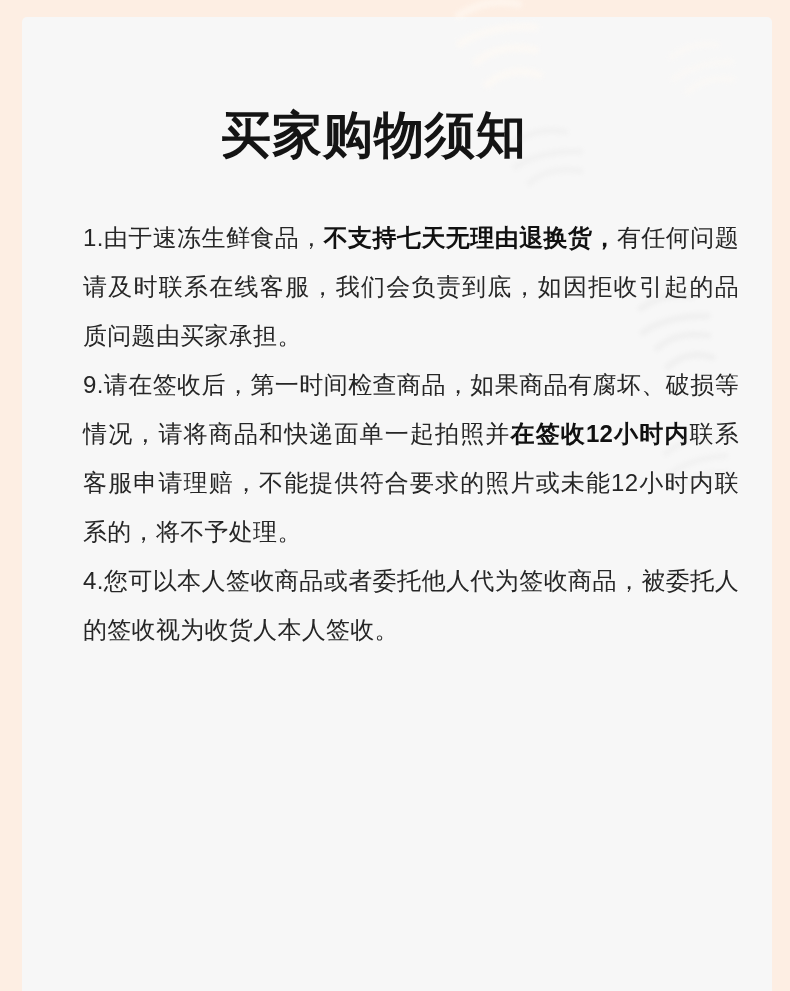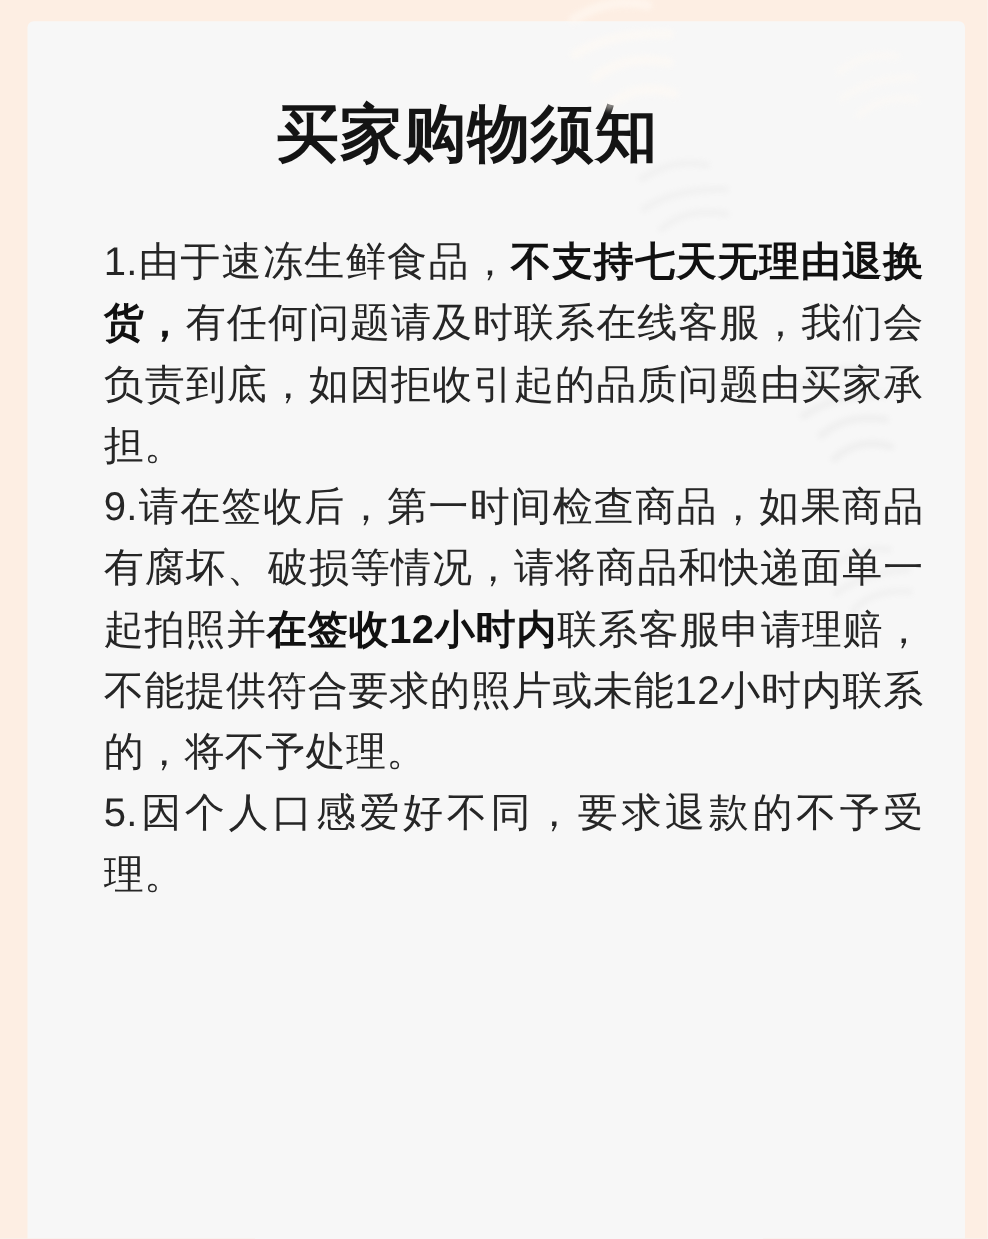--- a/index.html
+++ b/index.html
@@ -15,34 +15,34 @@
     position: absolute;
     left: 22px;
     top: 17px;
     width: 750px;
     height: 974px;
     background: var(--card-background, #f7f7f7);
     border-radius: 5px 5px 0 0;
   }
   .title {
     margin: 0;
-    padding-top: 61px;
+    padding-top: 89px;
     position: relative;
     left: -23px;
     text-align: center;
     font-size: 50px;
     line-height: 58px;
     font-weight: 700;
     letter-spacing: 1px;
     color: var(--title-text, #141414);
   }
   .notice-body {
     margin: 49px 0 0 61px;
     width: 656px;
-    font-size: 32px;
+    font-size: 24px;
     line-height: 49px;
     letter-spacing: 0.3px;
     text-align: justify;
     color: var(--body-text, #262626);
   }
   .notice-body p { margin: 0; }
   .notice-body .bold {
     font-weight: 700;
     color: var(--bold-text, #111111);
   }
@@ -63,21 +63,21 @@
 </head>
 <body>
 
 <div class="page">
 
   <div class="card">
     <h1 class="title">买家购物须知</h1>
     <div class="notice-body" id="notice-list">
         <p><span>1.由于速冻生鲜食品，</span><span class="bold">不支持七天无理由退换货，</span><span>有任何问题请及时联系在线客服，我们会负责到底，如因拒收引起的品质问题由买家承担。</span></p>
         <p><span>9.请在签收后，第一时间检查商品，如果商品有腐坏、破损等情况，请将商品和快递面单一起拍照并</span><span class="bold">在签收12小时内</span><span>联系客服申请理赔，不能提供符合要求的照片或未能12小时内联系的，将不予处理。</span></p>
-        <p><span>5.因个人口感爱好不同，要求退款的不予受理。</span></p>
+        <p><span>4.您可以本人签收商品或者委托他人代为签收商品，被委托人的签收视为收货人本人签收。</span></p>
       </div>
   </div>
 
   <div class="watermark-layer">
     <div class="wm wm-white" style="left:440px; top:-10px; transform:rotate(-14deg);">
       <svg width="120" height="110" viewBox="0 0 100 100" fill="none">
         <path d="M20 15 Q50 5 75 18 M15 40 Q45 30 85 42 M25 60 Q50 48 80 62 M30 82 Q55 70 78 85" stroke="currentColor" stroke-width="7" stroke-linecap="round"></path>
       </svg>
     </div>
     <div class="wm wm-white" style="left:660px; top:35px; transform:rotate(-18deg); opacity:0.38;">

